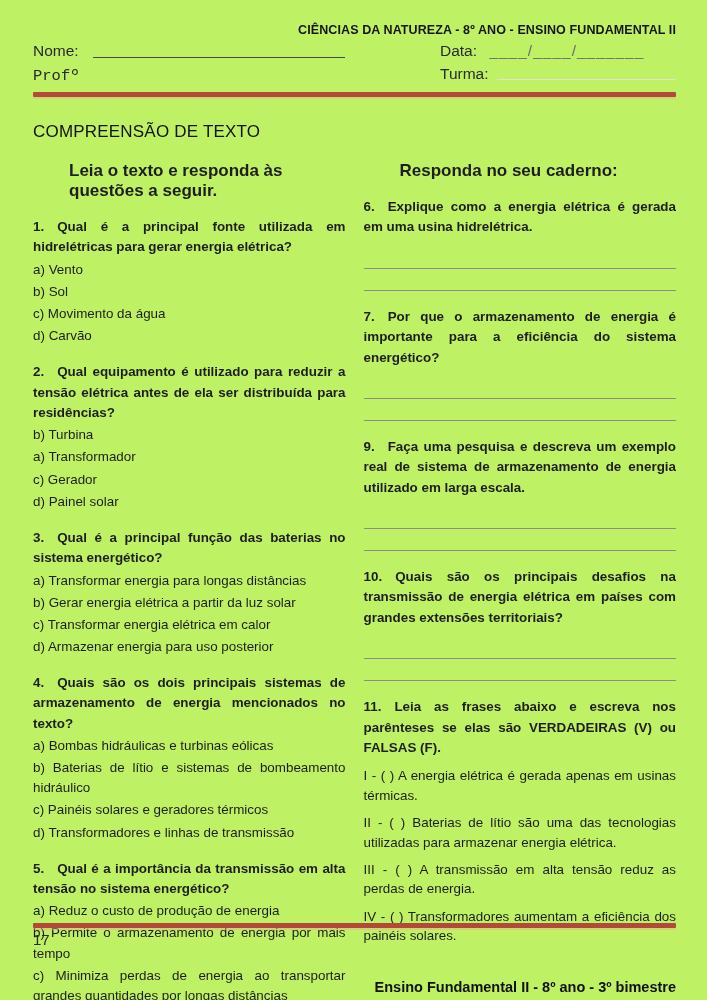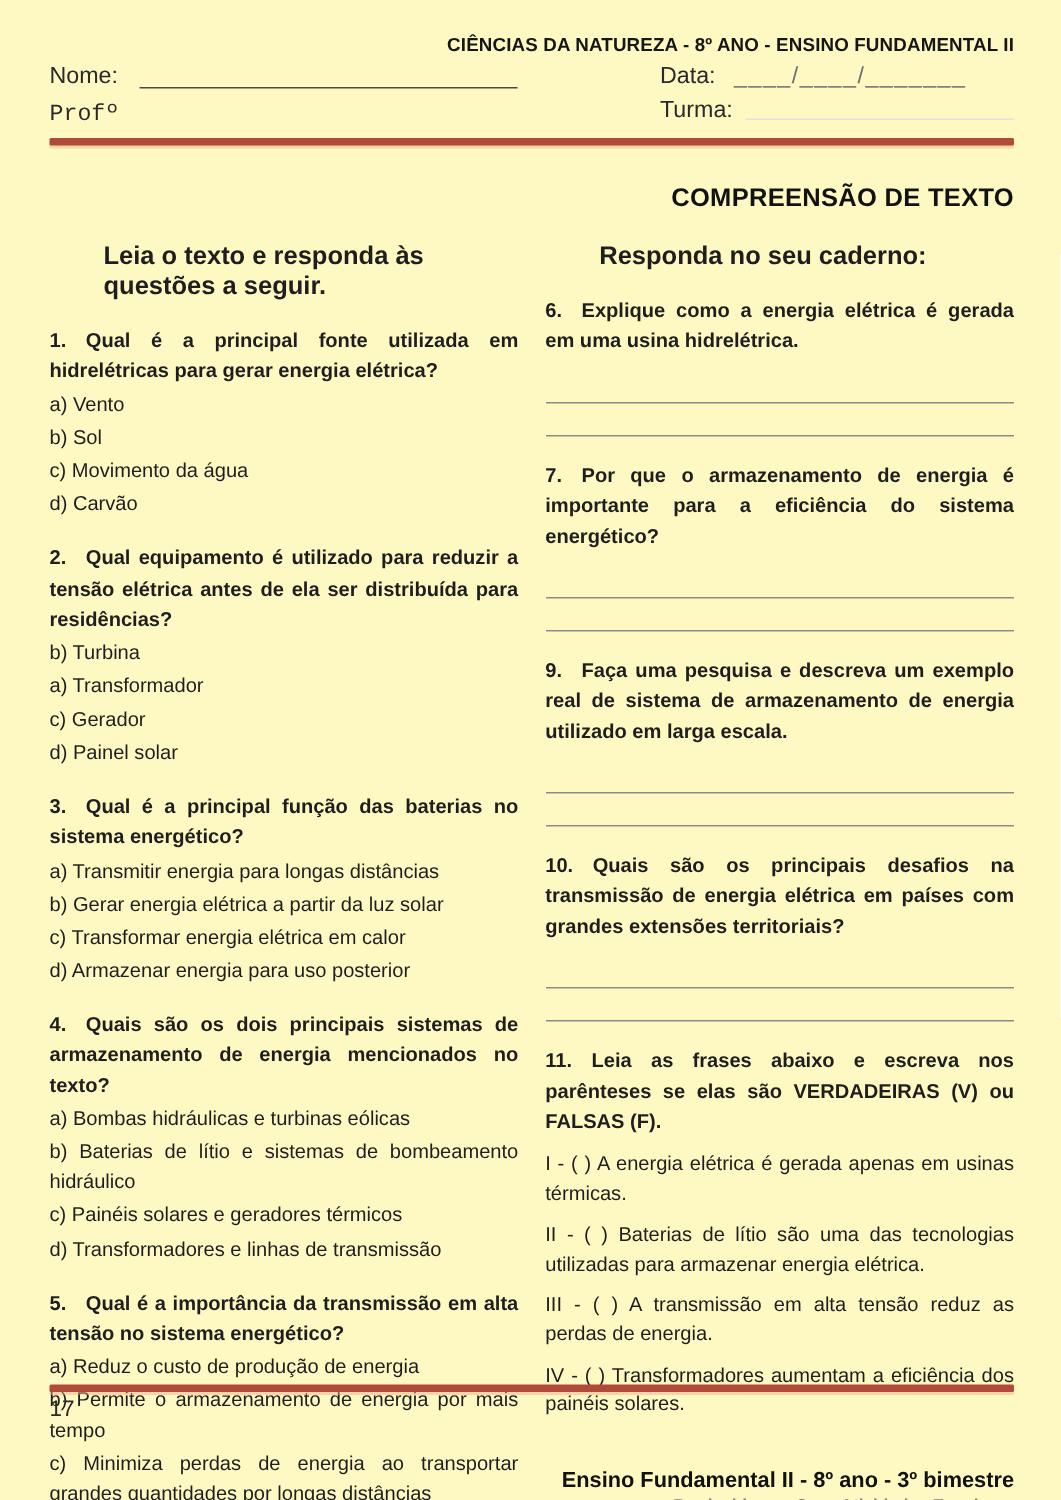--- a/index.html
+++ b/index.html
@@ -1,55 +1,55 @@
 <!DOCTYPE html>
 <html><head>
 <meta charset="utf-8">
 <style>
   html,body{margin:0;padding:0;background:#ffffff;}
   .page{
     position:relative;
     width:707px;height:1000px;
-    background:#fef9c3;
+    background:#bef264;
     font-family:"Liberation Sans", sans-serif;
     color:#1e1e1e;
     box-sizing:border-box;
     padding:10px 31px 0 33px;
     overflow:hidden;
   }
   
   .course-line{
     text-align:right;
     font-weight:bold;
     font-size:12.5px;
     margin-top:13px;
     letter-spacing:.1px;
     color:#161616;
   }
   .header-grid{display:flex;margin-top:5px;}
   .header-left{width:398px;}
   .header-right{flex:1;padding-left:9px;}
-  .name-row{display:flex;align-items:center;font-size:15.5px;color:#2a2a2a;}
+  .name-row{display:flex;align-items:flex-start;font-size:15.5px;color:#2a2a2a;}
   .writein-line{flex:0 0 252px;border-bottom:1.4px solid #4a4a4a;margin-left:14px;height:15px;}
   .prof-row{font-size:15.5px;margin-top:7px;color:#2a2a2a;font-family:Liberation Mono, monospace;}
   .data-row{font-size:15.5px;color:#2a2a2a;}
   .data-row .blanks{color:#6e6e6e;margin-left:8px;letter-spacing:1px;}
   .turma-row{font-size:15.5px;margin-top:5px;display:flex;color:#2a2a2a;}
   .turma-line{flex:1;border-bottom:1px solid #e4e0dc;margin-left:8px;height:14px;}
   .rule{
     height:5px;
     margin-top:7px;
     box-shadow:0 2px 0 rgba(235,170,140,.45);
     border-radius:1px;
   }
   
   .sheet-title{
-    text-align:right;
+    text-align:left;
     font-size:17px;
-    font-weight:bold;
+    font-weight:normal;
     margin:25px 0 17px 0;
     letter-spacing:.2px;
     color:#121212;
   }
   
   .columns{display:flex;gap:18px;}
   .col{flex:1;font-size:13.4px;min-width:0;}
   .col-intro{font-weight:bold;font-size:17px;margin:2px 0 3px 0;padding-left:36px;}
   .question{margin-top:10px;}
   .q-text{
@@ -122,21 +122,21 @@
             <ul class="options">
               <li>b) Turbina</li>
               <li>a) Transformador</li>
               <li>c) Gerador</li>
               <li>d) Painel solar</li>
             </ul>
           </div>
           <div class="question">
             <p class="q-text"><span class="q-num">3.</span>Qual é a principal função das baterias no sistema energético?</p>
             <ul class="options">
-              <li>a) Transmitir energia para longas distâncias</li>
+              <li>a) Transformar energia para longas distâncias</li>
               <li>b) Gerar energia elétrica a partir da luz solar</li>
               <li>c) Transformar energia elétrica em calor</li>
               <li>d) Armazenar energia para uso posterior</li>
             </ul>
           </div>
           <div class="question">
             <p class="q-text"><span class="q-num">4.</span>Quais são os dois principais sistemas de armazenamento de energia mencionados no texto?</p>
             <ul class="options">
               <li>a) Bombas hidráulicas e turbinas eólicas</li>
               <li>b) Baterias de lítio e sistemas de bombeamento hidráulico</li>

